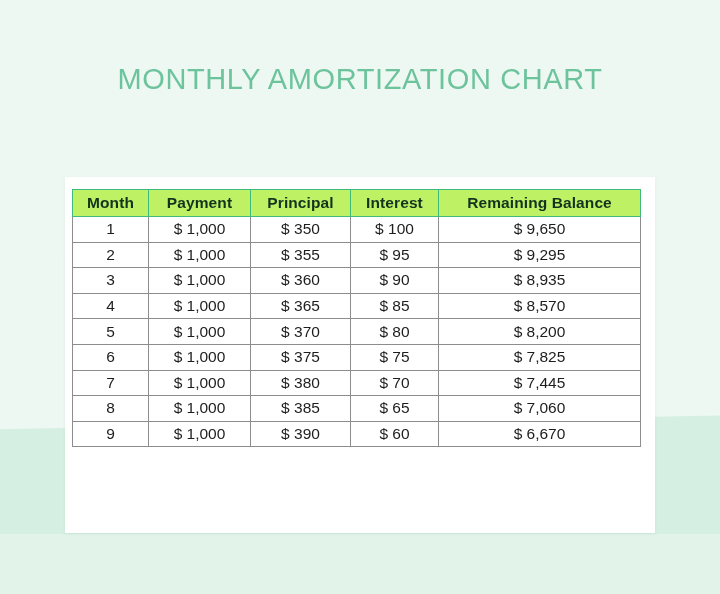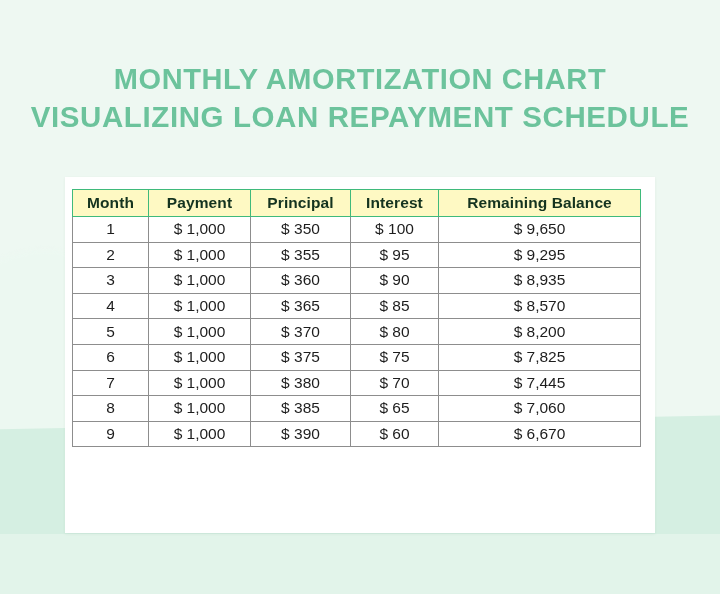--- a/index.html
+++ b/index.html
@@ -58,21 +58,21 @@
     left: 0;
     width: 720px;
     text-align: center;
     z-index: 3;
   }
   .title-line {
     color: #6cc39c;
     font-size: 29px;
     line-height: 38px;
     letter-spacing: 0.6px;
-    font-weight: 700;
+    font-weight: 400;
     white-space: nowrap;
   }
   .title-line.line2 {
     font-size: 29.5px;
   }
 
   
   #table-card {
     position: absolute;
     left: 65px;
@@ -100,21 +100,21 @@
     border: 1px solid #8d8d8d;
     text-align: center;
     font-size: 15.5px;
     padding: 0;
     height: 24.6px;
     color: #1d1d1d;
     font-family: "Liberation Sans", sans-serif;
     white-space: nowrap;
   }
   #amortization-table thead th {
-    background: #fef9c3;
+    background: #bef264;
     color: #14331f;
     font-weight: bold;
     font-size: 15.5px;
     height: 26px;
     border-color: #3fba7b;
     letter-spacing: 0.1px;
   }
   .col-month   { width: 76px; }
   .col-payment { width: 102px; }
   .col-principal { width: 100px; }
@@ -125,21 +125,20 @@
 <body>
 
 <div id="canvas">
   <div class="bg-soft-left"></div>
   <div class="bg-band-lower"></div>
   <div class="bg-band-footer"></div>
 </div>
 
 <div id="title-block">
   <div class="title-line line1">MONTHLY AMORTIZATION CHART</div>
-  <div class="title-line line2">VISUALIZING LOAN REPAYMENT SCHEDULE</div>
 </div>
 
 <div id="table-card"></div>
 
 <table id="amortization-table">
   <colgroup>
     <col class="col-month">
     <col class="col-payment">
     <col class="col-principal">
     <col class="col-interest">

